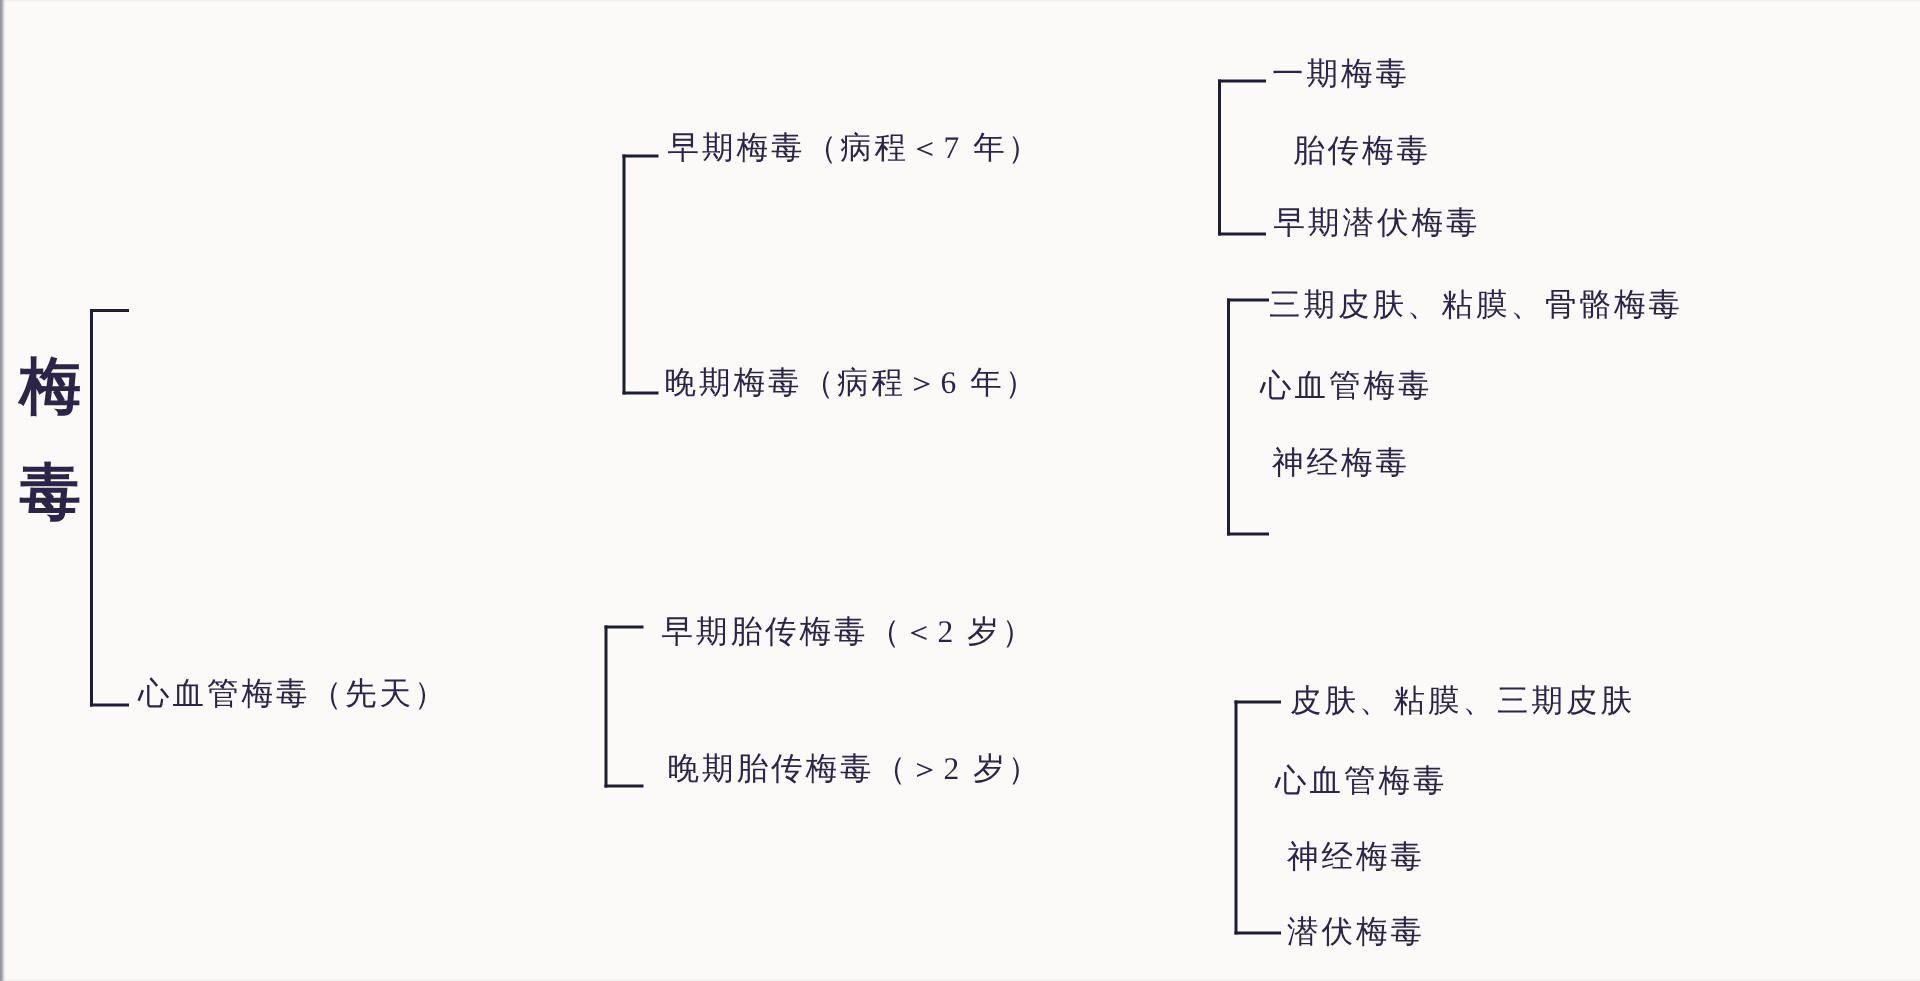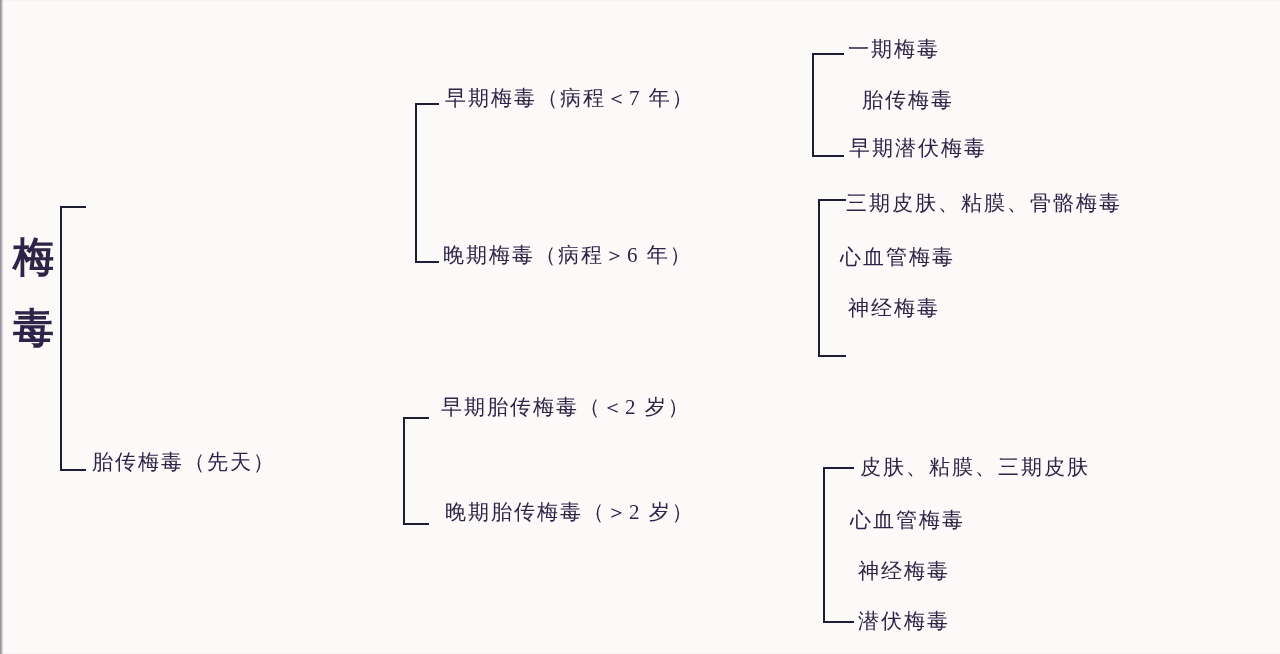--- a/index.html
+++ b/index.html
@@ -61,21 +61,21 @@
   .n-early-acq{left:445px;top:87px;}
   .n-late-acq{left:443px;top:244px;}
   .n-g1-0{left:848px;top:38px;}
   .n-g1-1{left:862px;top:89px;}
   .n-g1-2{left:849px;top:137px;}
   .n-g2-0{left:846px;top:192px;}
   .n-g2-1{left:840px;top:246px;}
   .n-g2-2{left:848px;top:297px;}
   .n-g2-3{left:846px;top:348px;}
   .n-congenital{left:92px;top:451px;}
-  .n-early-cong{left:441px;top:396px;}
+  .n-early-cong{left:441px;top:410px;}
   .n-late-cong{left:445px;top:501px;}
   .n-g3-0{left:860px;top:456px;}
   .n-g3-1{left:850px;top:509px;}
   .n-g3-2{left:858px;top:560px;}
   .n-g3-3{left:858px;top:610px;}
 </style>
 </head>
 <body>
 
 <div class="canvas">
@@ -91,21 +91,21 @@
   <div class="node n-g1-0">一期梅毒</div>
   <div class="node n-g1-1">胎传梅毒</div>
   <div class="node n-g1-2">早期潜伏梅毒</div>
 
   <div class="node n-late-acq">晚期梅毒（病程＞6 年）</div>
   <div class="bracket br-late-acq"></div>
   <div class="node n-g2-0">三期皮肤、粘膜、骨骼梅毒</div>
   <div class="node n-g2-1">心血管梅毒</div>
   <div class="node n-g2-2">神经梅毒</div>
 
-  <div class="node n-congenital">胎传梅毒（先天）</div>
+  <div class="node n-congenital">心血管梅毒（先天）</div>
   <div class="bracket br-congenital"></div>
 
   <div class="node n-early-cong">早期胎传梅毒（＜2 岁）</div>
   <div class="node n-late-cong">晚期胎传梅毒（＞2 岁）</div>
 
   <div class="bracket br-late-cong"></div>
   <div class="node n-g3-0">皮肤、粘膜、三期皮肤</div>
   <div class="node n-g3-1">心血管梅毒</div>
   <div class="node n-g3-2">神经梅毒</div>
   <div class="node n-g3-3">潜伏梅毒</div>

